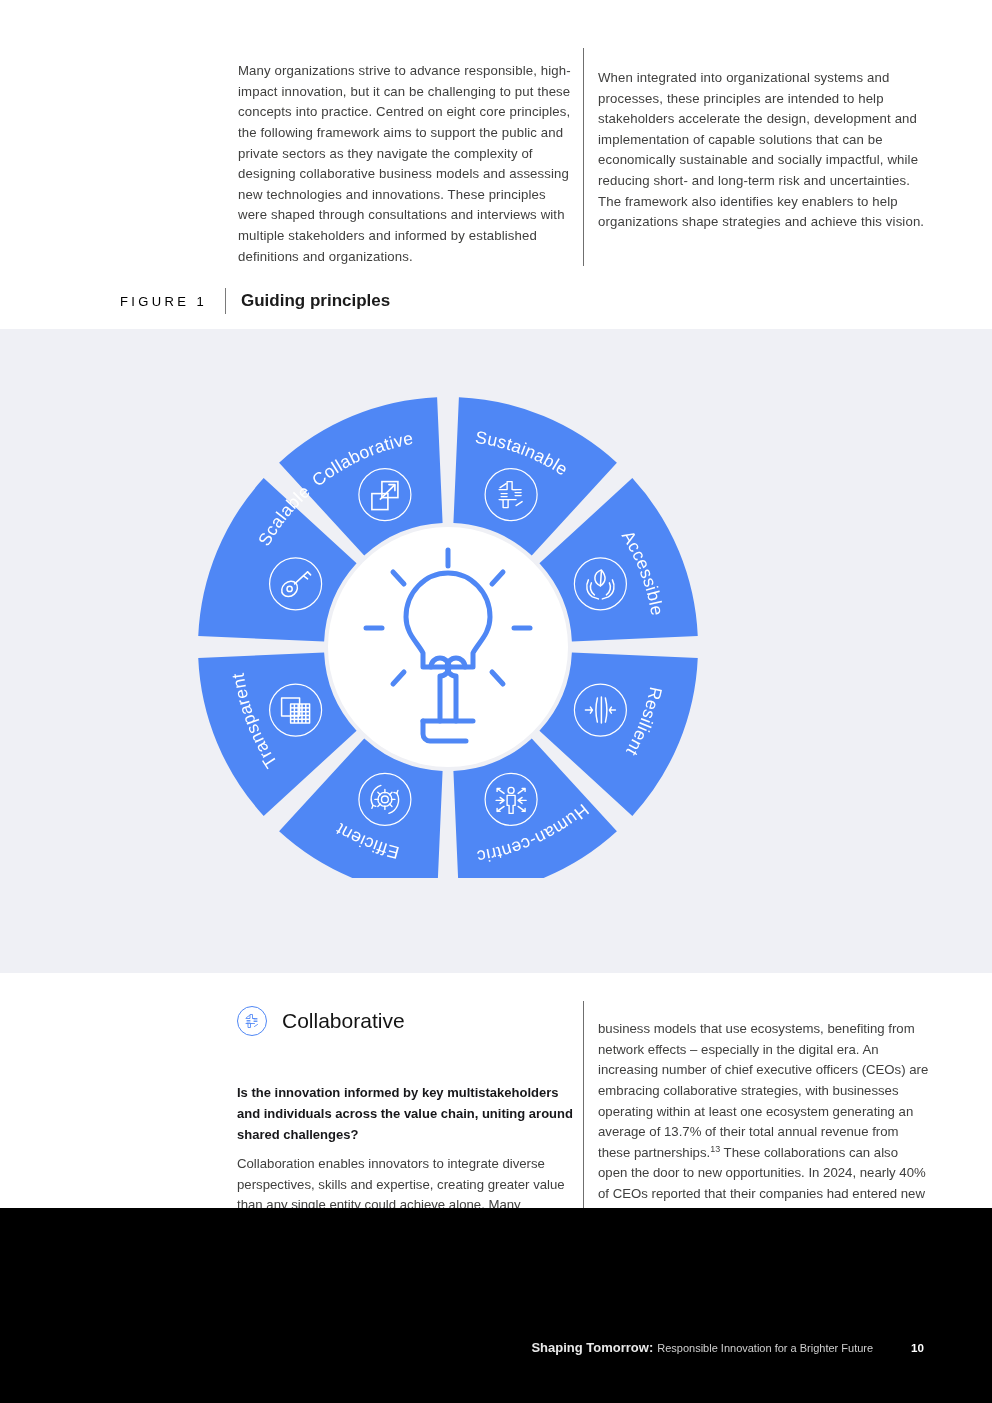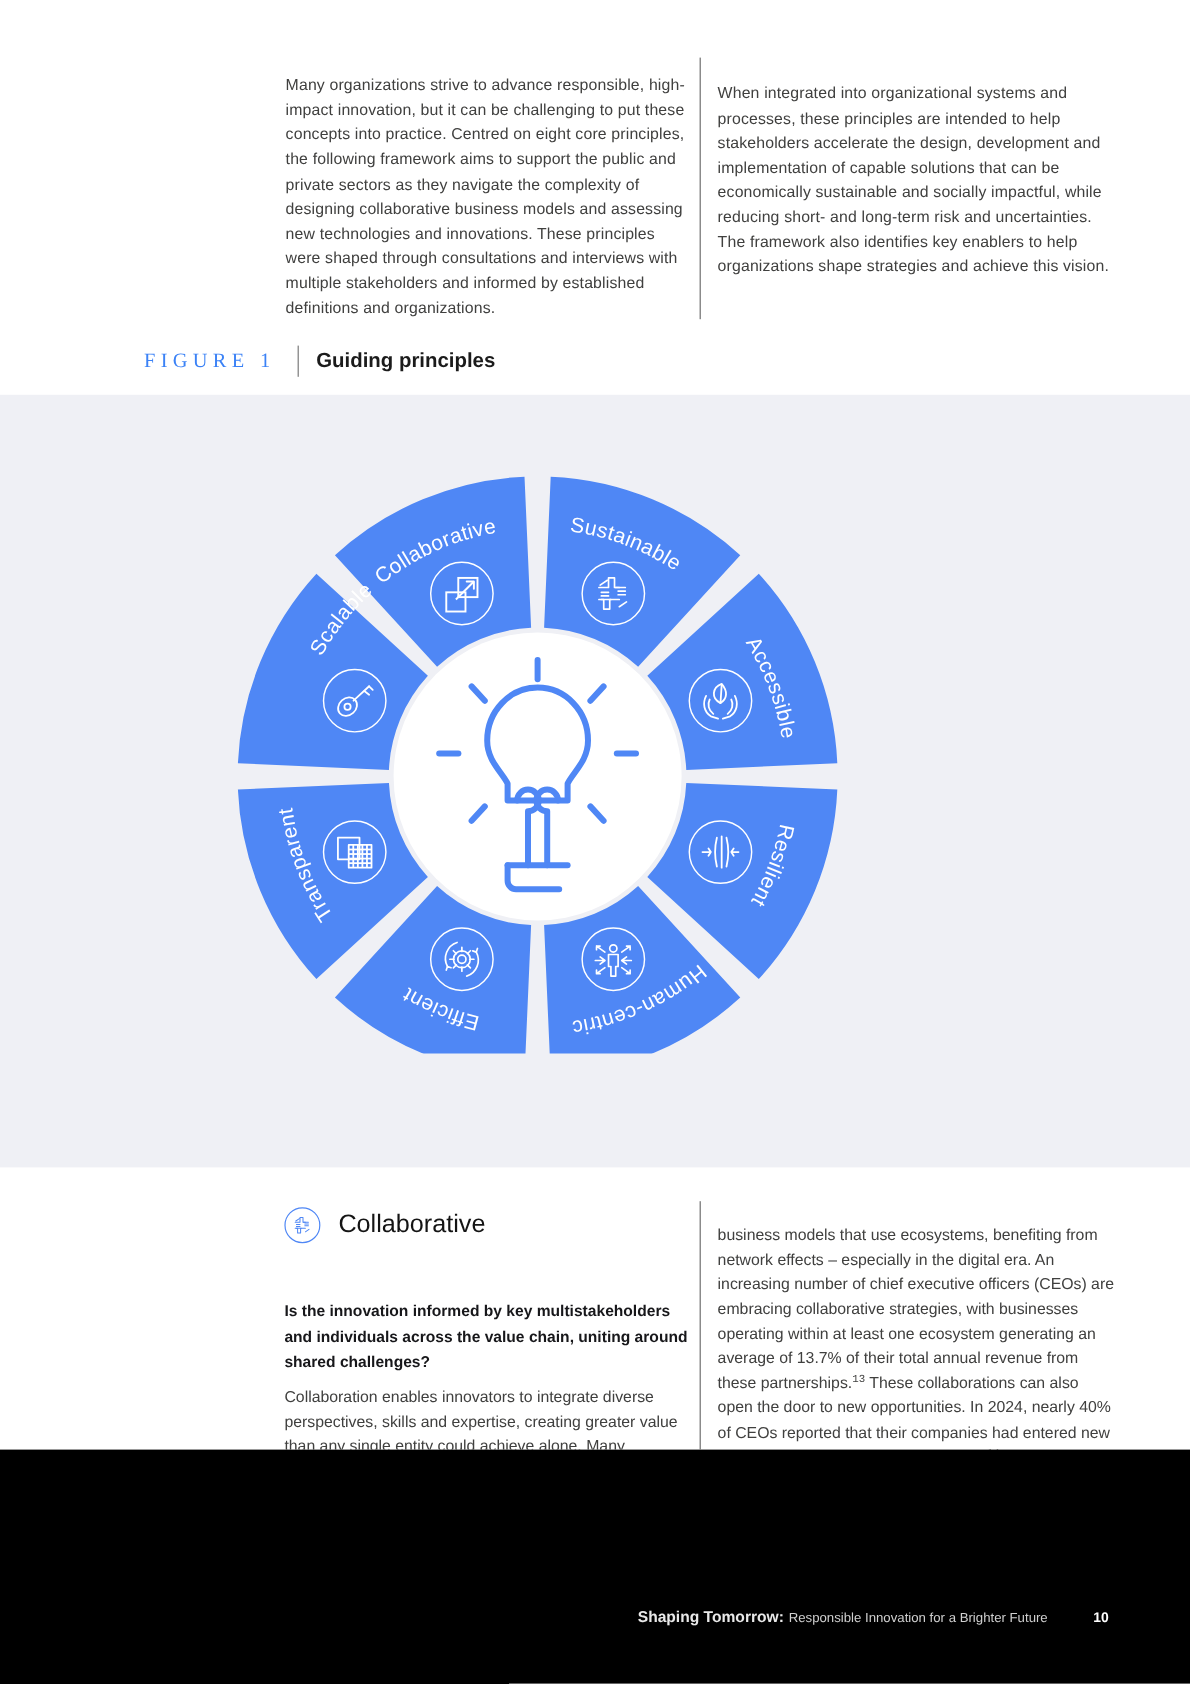--- a/index.html
+++ b/index.html
@@ -41,25 +41,24 @@
 
   
   #figure-caption {
     position: absolute;
     left: 120px; top: 288px;
     display: flex;
     align-items: center;
     height: 26px;
   }
   #figure-number {
-    font-size: 17px;
+    font-size: 13px;
     letter-spacing: 0.26em;
-    color: #3b82f6;
+    color: #000000;
     white-space: nowrap;
-    font-family: Liberation Serif, serif;
   }
   #figure-caption-rule {
     width: 1px;
     height: 26px;
     background: #7a7a7a;
     margin: 0 15px 0 18px;
   }
   #figure-title {
     font-size: 17px;
     font-weight: bold;
@@ -133,21 +132,21 @@
     font-size: 13.2px;
     line-height: 20.6px;
     color: #40403f;
   }
   #bottom-divider {
     position: absolute;
     left: 583px; top: 28px;
     width: 1px; height: 207px;
     background: #6f6f6f;
   }
-  sup { font-size: 0.68em; vertical-align: super; line-height: 0; font-family: Liberation Mono, monospace; }
+  sup { font-size: 0.68em; vertical-align: super; line-height: 0; }
 
   
   #footer-area {
     position: absolute;
     left: 0; top: 1208px;
     width: 992px;
     height: 195px;
     background: #000000;
   }
   #footer-line {

